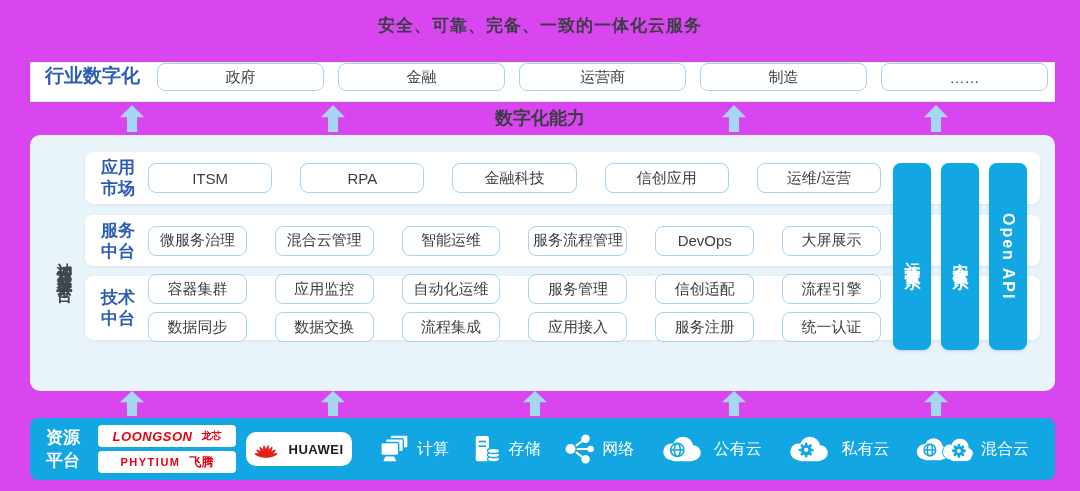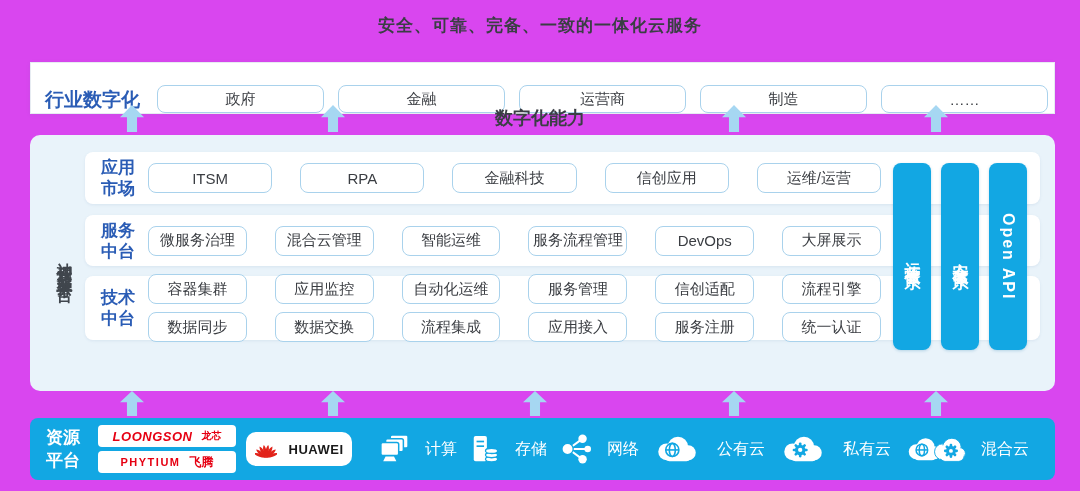--- a/index.html
+++ b/index.html
@@ -12,23 +12,23 @@
     --red:#e60012;
   }
   *{box-sizing:border-box;margin:0;padding:0}
   body{font-family:"Liberation Sans","DejaVu Sans",sans-serif;background:#fff}
   .canvas{position:relative;width:1080px;height:491px;background:#d946ef;overflow:hidden}
 
   .title{position:absolute;top:14px;left:0;width:100%;text-align:center;
          font-size:17px;font-weight:bold;color:var(--dark);letter-spacing:1px}
 
   
-  .industry-row{position:absolute;left:30px;top:62px;width:1025px;height:52px;
+  .industry-row{position:absolute;left:30px;top:62px;width:1025px;height:40px;
       background:#fff;border:1px solid #e7ecf2;border-radius:0;
-      box-shadow:0 1px 4px rgba(90,120,160,.10);display:flex;align-items:flex-end}
+      box-shadow:0 1px 4px rgba(90,120,160,.10);display:flex;align-items:flex-start}
   .industry-row .row-title{margin-left:14px;width:104px;font-size:19px;font-weight:bold;
       color:var(--blue-text);flex:none}
   .industry-boxes{flex:1;display:flex;gap:14px;margin:0 6px 0 8px}
   .pill-box{flex:1;height:28px;background:#fff;border:1px solid var(--boxborder);
       border-radius:8px;display:flex;align-items:center;justify-content:center;
       font-size:15px;color:#3a3d42}
 
   
   .up-arrow{position:absolute;width:24px;background:var(--arrow);
       clip-path:polygon(50% 0%,100% 45%,71% 45%,71% 100%,29% 100%,29% 45%,0% 45%)}
@@ -76,21 +76,21 @@
       display:flex;align-items:center;justify-content:center;gap:9px}
   .loongson-txt{font-size:13px;font-weight:900;font-style:italic;color:var(--red);letter-spacing:.5px}
   .loongson-cn{font-size:10px;font-weight:bold;color:var(--red)}
   .phytium-txt{font-size:11px;font-weight:700;color:var(--red);letter-spacing:1.5px}
   .phytium-cn{font-size:12px;font-weight:bold;color:var(--red)}
   .huawei-box{margin-left:10px;width:106px;height:34px;background:#fff;border-radius:10px;
       display:flex;align-items:center;justify-content:center;gap:12px;flex:none}
   .huawei-txt{font-size:13px;font-weight:800;color:#1a1a1a;letter-spacing:.5px}
   .services{flex:1;display:flex;align-items:center;justify-content:space-between;
       margin:0 26px 0 26px}
-  .service{display:flex;align-items:center;gap:15px}
+  .service{display:flex;align-items:center;gap:7px}
   .service .svc-label{font-size:16px;color:#fff}
 </style>
 </head>
 <body>
 
 <div class="canvas">
 
   <div class="title">安全、可靠、完备、一致的一体化云服务</div>
 
   <div class="industry-row">

